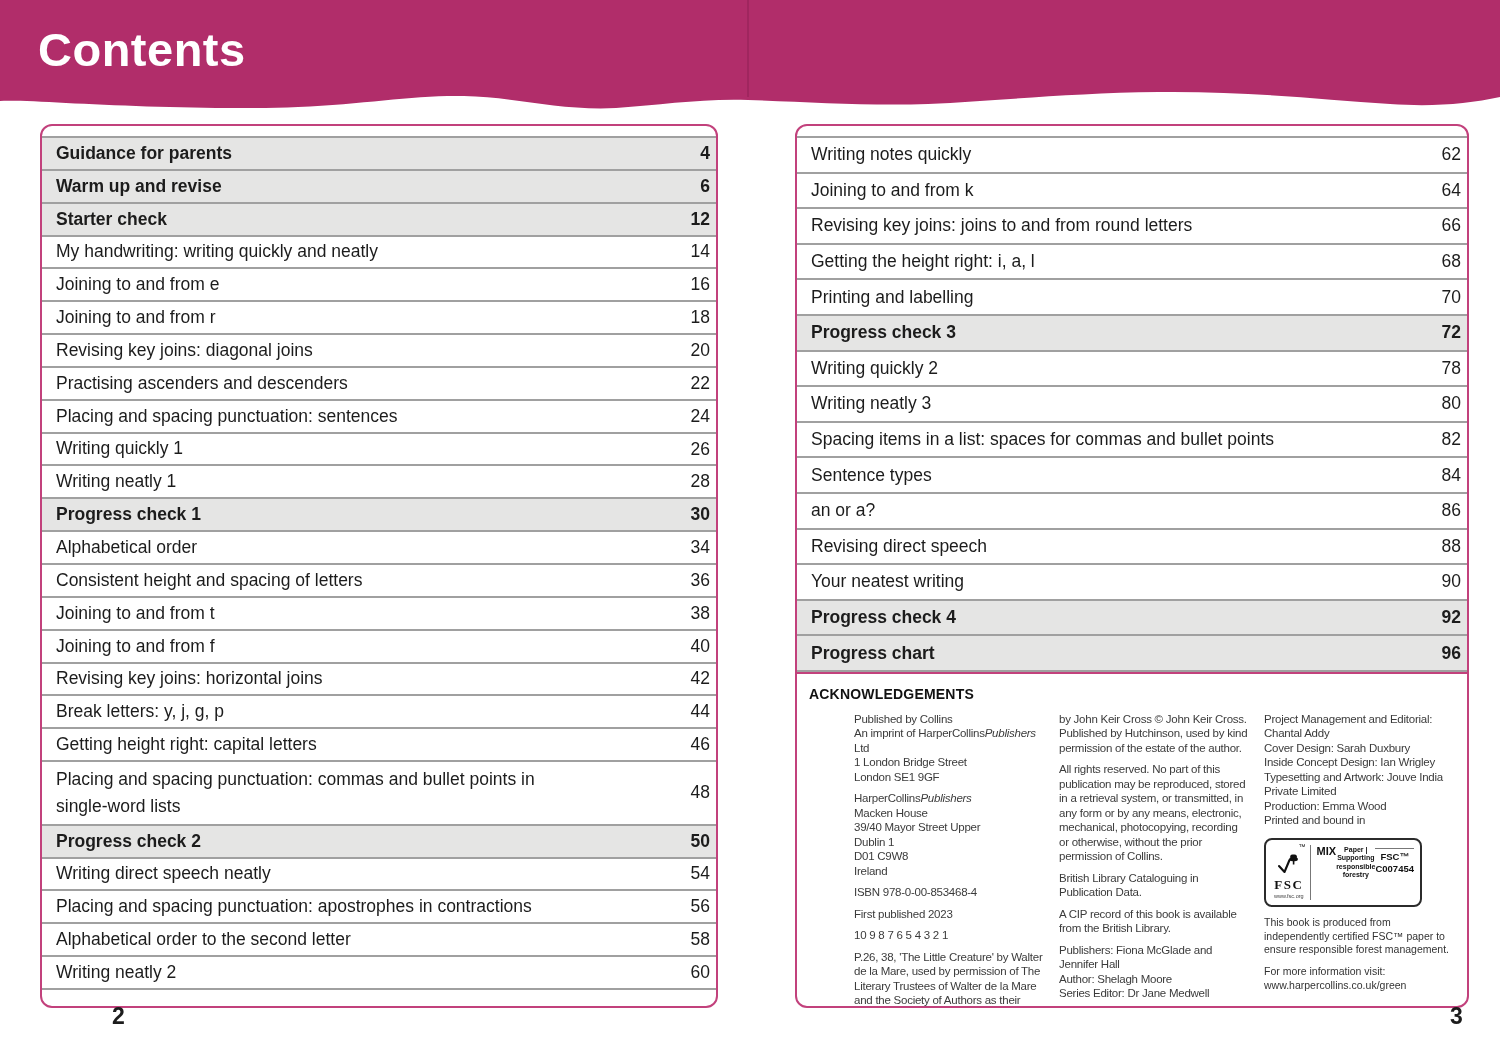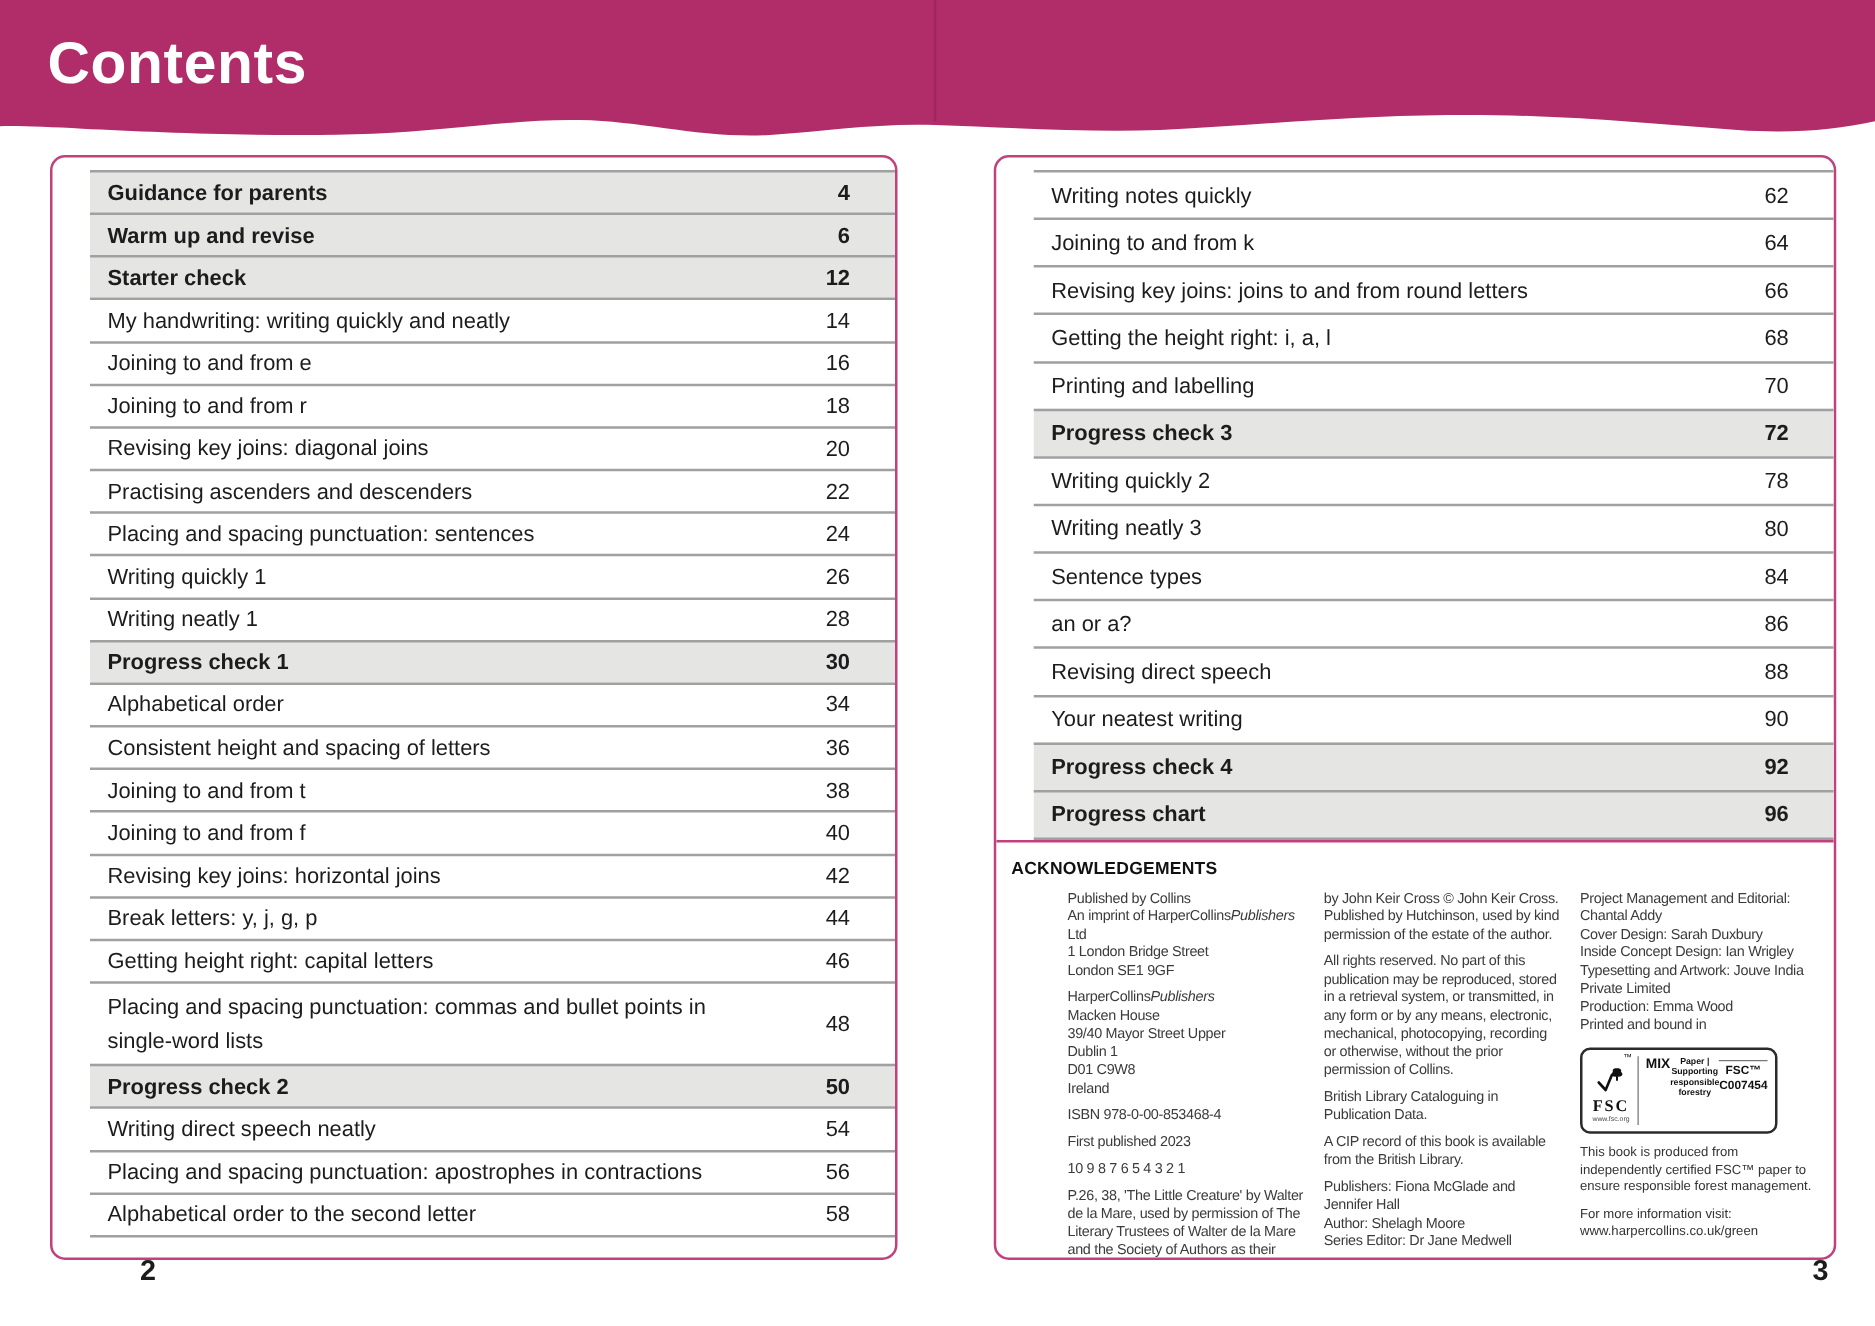--- a/index.html
+++ b/index.html
@@ -34,22 +34,22 @@
   }
   #left-panel{left:40px;top:124px;width:678px;height:884px;
     display:flex;flex-direction:column;padding:10px 0 16px;}
   #right-panel{left:795px;top:124px;width:674px;height:884px;
     display:flex;flex-direction:column;}
   .toc-list{display:flex;flex-direction:column;flex:1;}
   #right-toc-wrap{flex:0 0 546px;box-sizing:border-box;display:flex;
     flex-direction:column;padding-top:10px;}
   .toc-row{
     flex:1;display:flex;align-items:center;justify-content:space-between;
-    padding:0 36px 0 14px;border-top:2px solid var(--separator);
-    font-size:17.5px;min-height:0;margin-left:30px;
+    padding:0 6px 0 14px;border-top:2px solid var(--separator);
+    font-size:17.5px;min-height:0;
   }
   .toc-list .toc-row:last-child{border-bottom:2px solid var(--separator);}
   .toc-row.bold{background:var(--row-highlight);font-weight:bold;}
   .toc-row.tall{flex:2;}
   .toc-row .label{padding-right:18px;line-height:1.55;white-space:pre-line;}
   .toc-row .num{white-space:nowrap;}
   
   .ack-divider{flex:0 0 0;border-top:2px solid var(--panel-border);}
   .ack{flex:1;padding:10px 12px 12px;overflow:hidden;}
   .ack-heading{font-size:14px;font-weight:bold;margin:2px 0 10px;color:#111;
@@ -199,20 +199,24 @@
         <span class="num">54</span>
       </div>
       <div class="toc-row">
         <span class="label">Placing and spacing punctuation: apostrophes in contractions</span>
         <span class="num">56</span>
       </div>
       <div class="toc-row">
         <span class="label">Alphabetical order to the second letter</span>
         <span class="num">58</span>
       </div>
+      <div class="toc-row">
+        <span class="label">Writing neatly 2</span>
+        <span class="num">60</span>
+      </div>
     </div>
 </div>
 
 <div class="panel" id="right-panel">
   <div id="right-toc-wrap">
     <div class="toc-list" id="right-toc">
         <div class="toc-row">
           <span class="label">Writing notes quickly</span>
           <span class="num">62</span>
         </div>
@@ -236,20 +240,24 @@
           <span class="label">Progress check 3</span>
           <span class="num">72</span>
         </div>
         <div class="toc-row">
           <span class="label">Writing quickly 2</span>
           <span class="num">78</span>
         </div>
         <div class="toc-row">
           <span class="label">Writing neatly 3</span>
           <span class="num">80</span>
+        </div>
+        <div class="toc-row">
+          <span class="label">Spacing items in a list: spaces for commas and bullet points</span>
+          <span class="num">82</span>
         </div>
         <div class="toc-row">
           <span class="label">Sentence types</span>
           <span class="num">84</span>
         </div>
         <div class="toc-row">
           <span class="label">an or a?</span>
           <span class="num">86</span>
         </div>
         <div class="toc-row">

